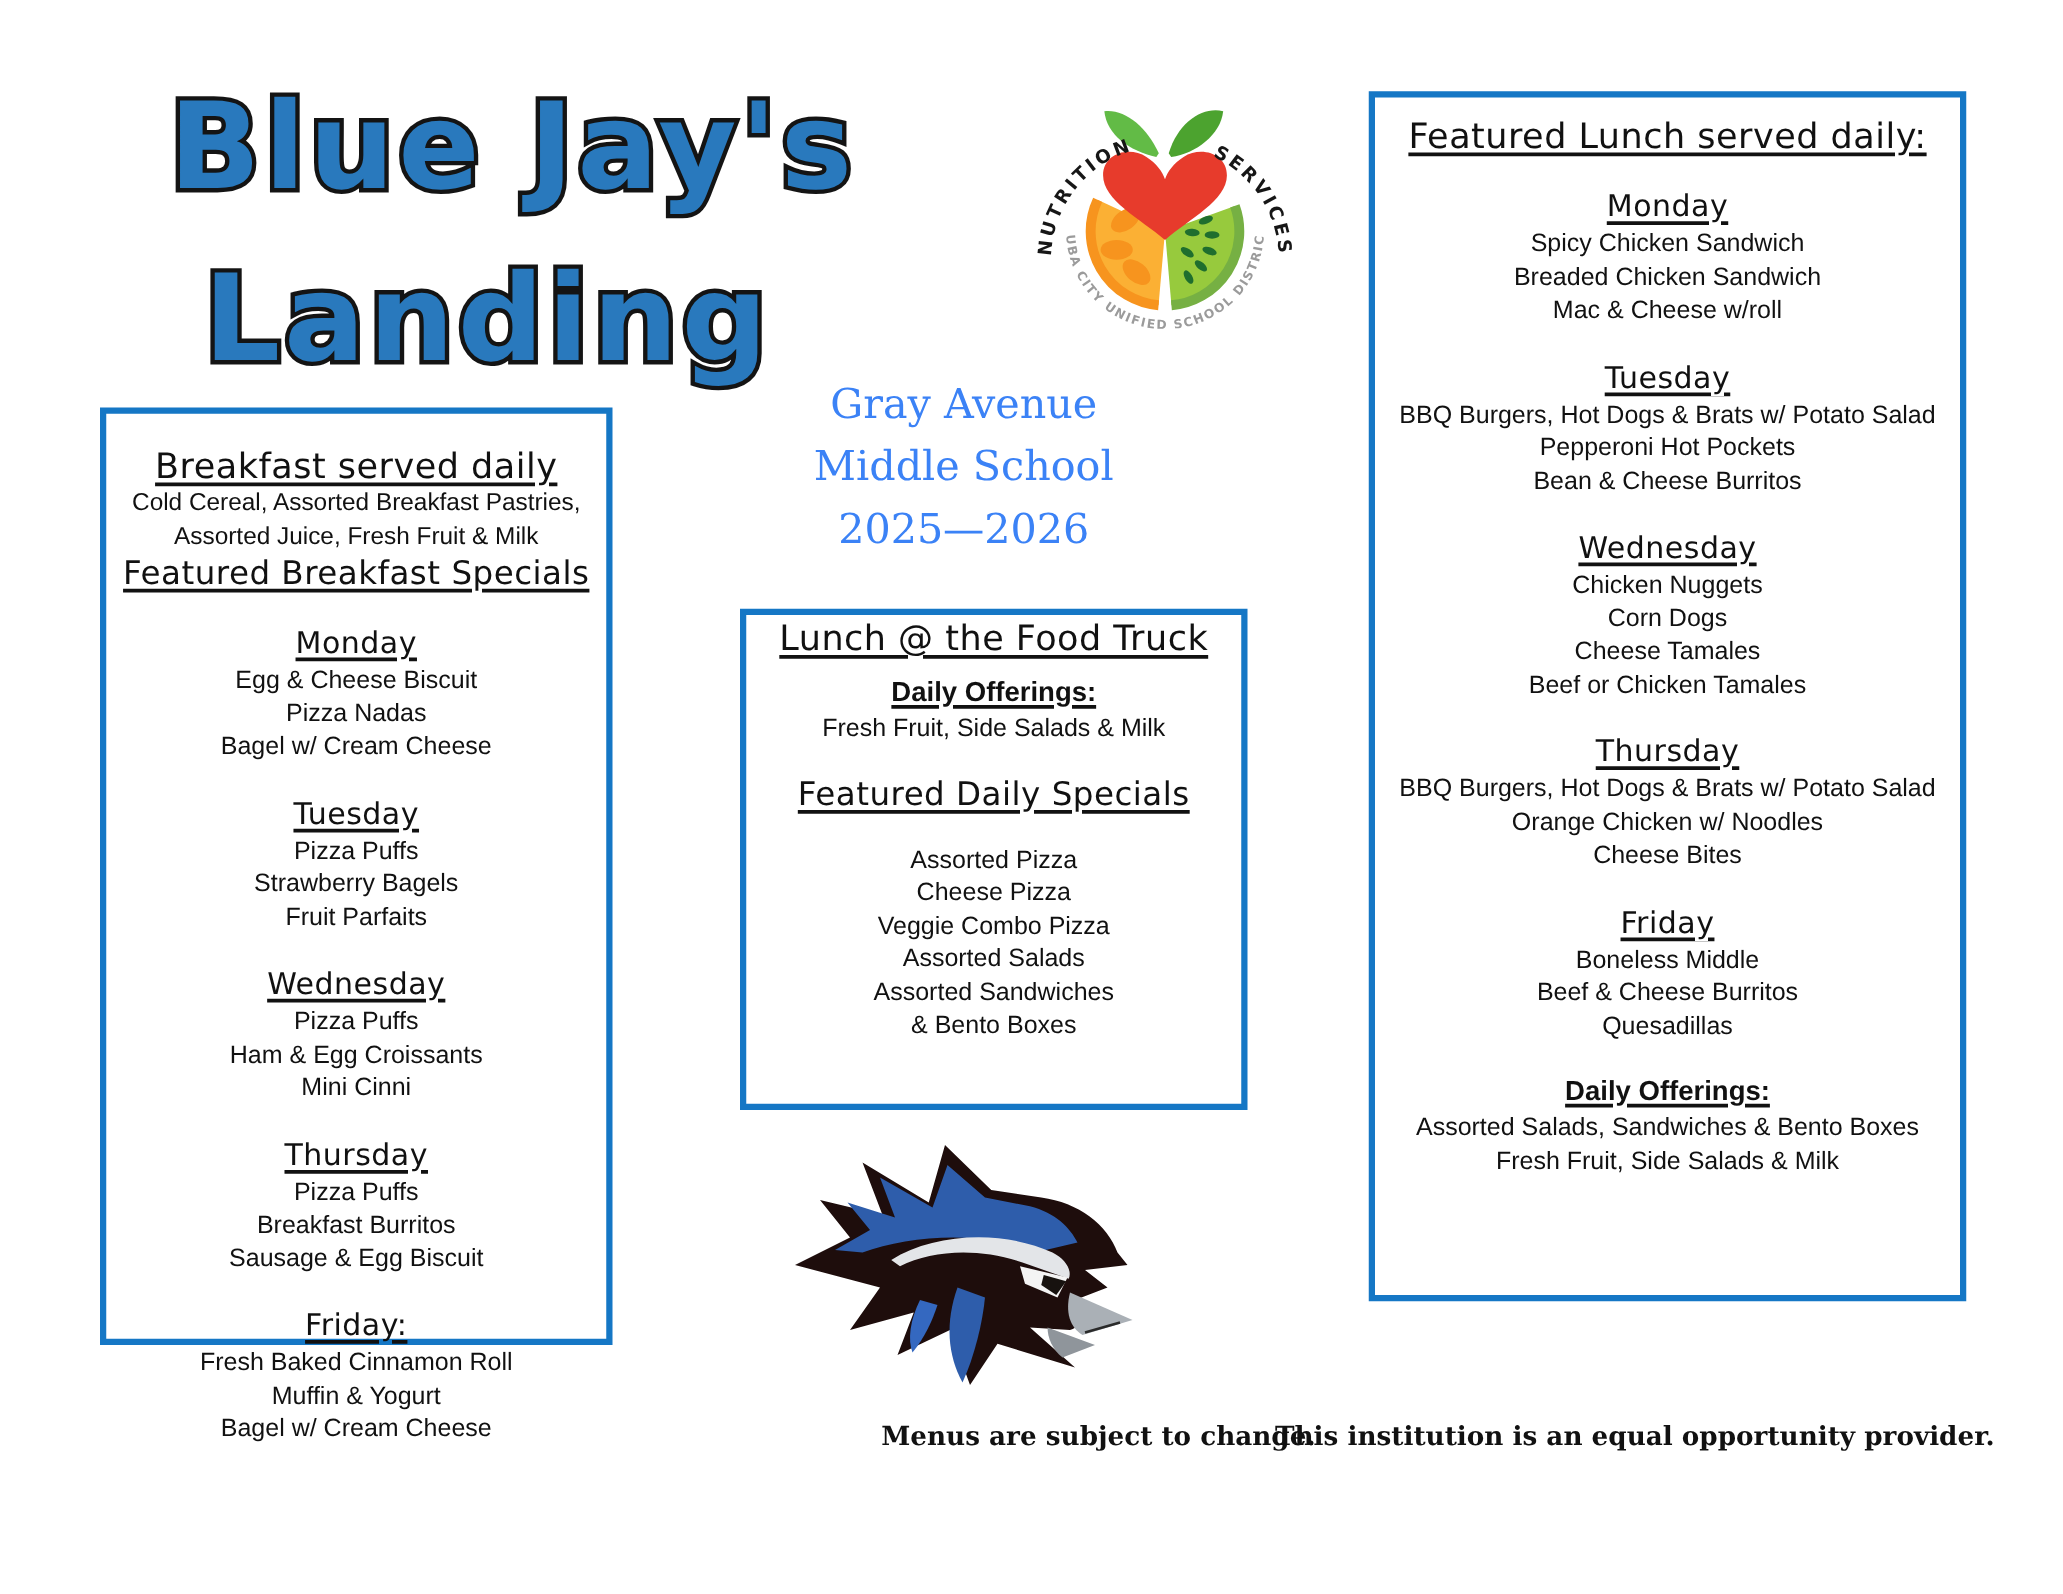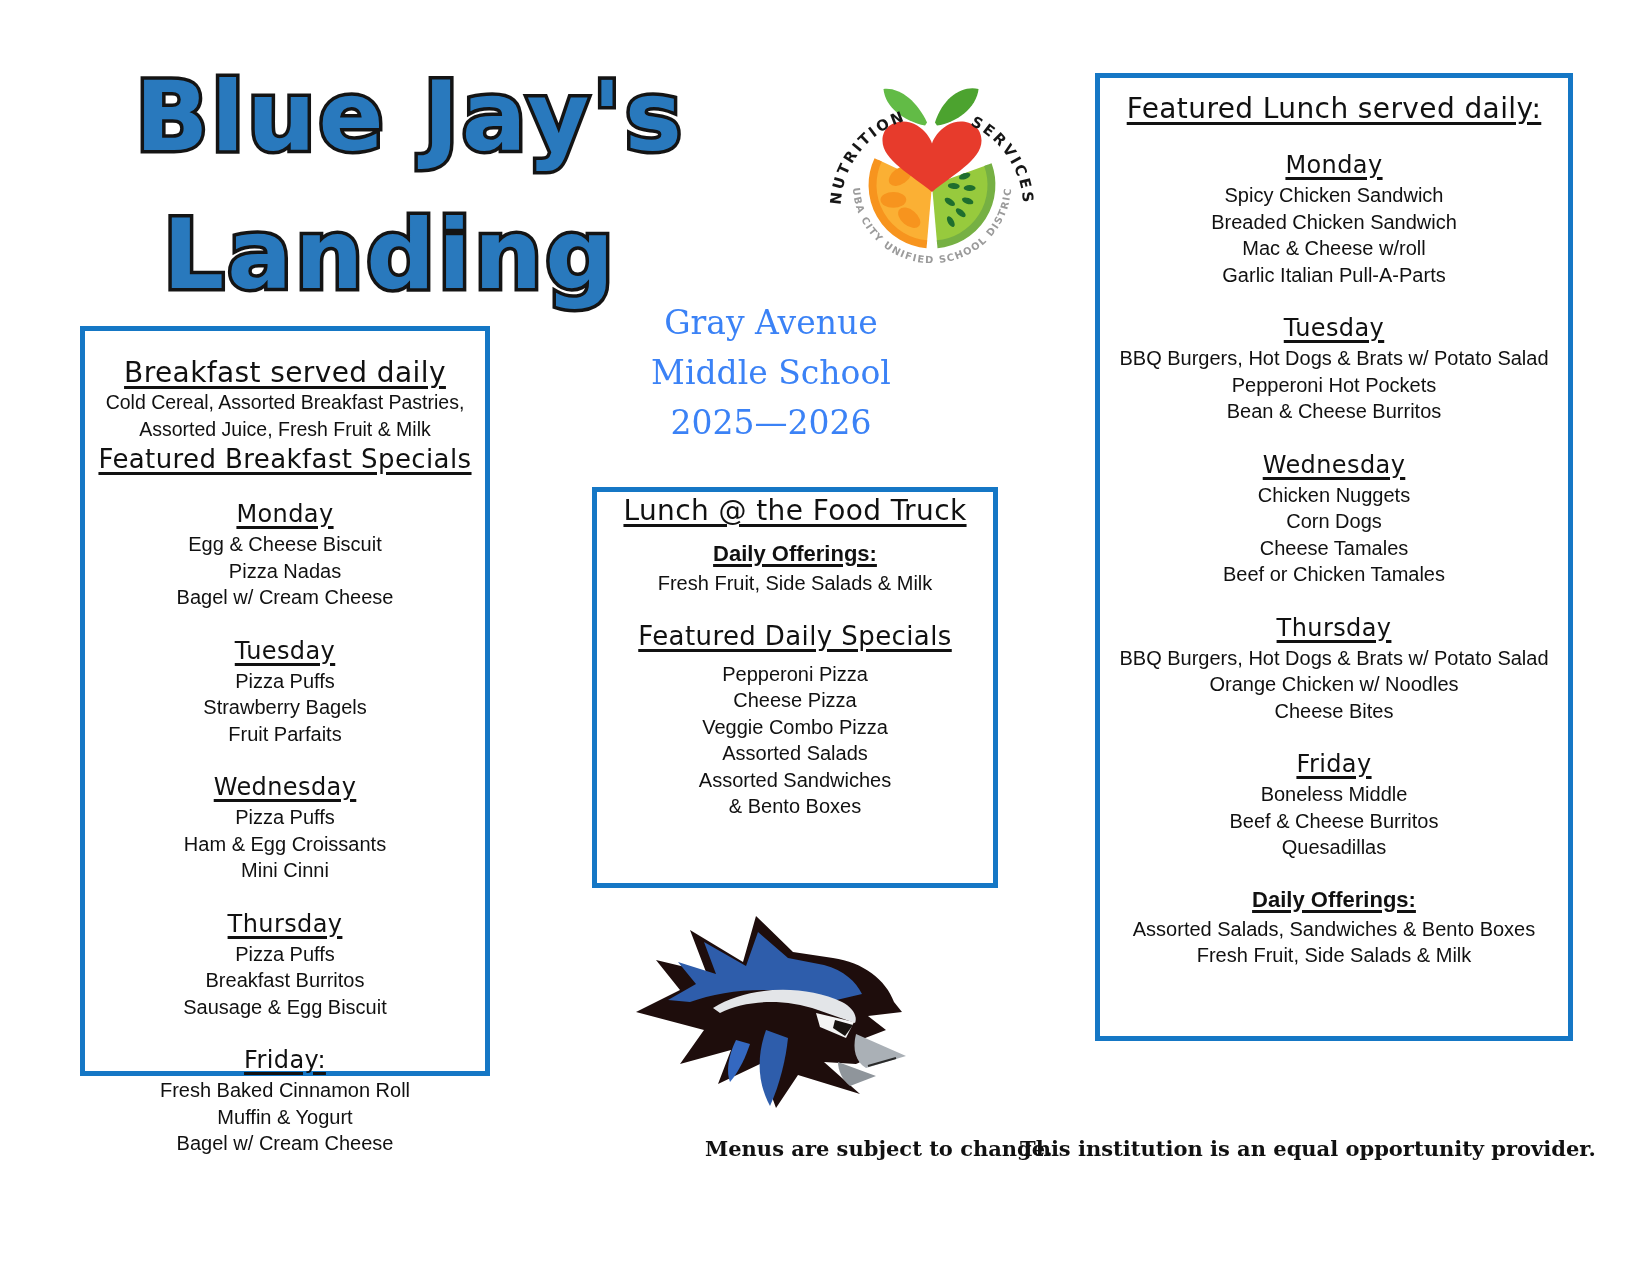--- a/index.html
+++ b/index.html
@@ -32,21 +32,21 @@
   .sub-heading{font-size:26px;text-decoration:underline;text-underline-offset:4px;
                text-decoration-thickness:2.5px;margin-top:2px;}
   .day-heading{font-size:24px;text-decoration:underline;text-underline-offset:4px;
                text-decoration-thickness:2.5px;margin-bottom:3px;}
   .day-block{margin-top:26px;}
   .item{font-size:20px;line-height:26.5px;}
   .intro{font-size:19.5px;line-height:26.5px;}
   .do-label{font-size:22px;font-weight:bold;text-decoration:underline;
             text-underline-offset:3px;text-decoration-thickness:2.5px;margin-bottom:3px;}
   .ft-heading{margin-bottom:14px;}
-  .ft-specials{margin-top:24px;margin-bottom:10px;}
+  .ft-specials{margin-top:24px;margin-bottom:24px;}
 
   
   .footer-note{position:absolute;top:1136px;font-family:"DejaVu Serif","Liberation Serif",serif;
                font-weight:bold;font-size:21px;color:#111;}
   .footer-note1{left:705px;}
   .footer-note2{left:1020px;}
 
   
   .logo-svg{position:absolute;left:828px;top:80px;}
   .mascot-svg{position:absolute;left:628px;top:910px;}
@@ -155,37 +155,36 @@
     <div class="item">Muffin &amp; Yogurt</div>
     <div class="item">Bagel w/ Cream Cheese</div>
   </div>
 </div>
 
 <div class="menu-box food-truck-box">
   <div class="fun box-heading ft-heading">Lunch @ the Food Truck</div>
   <div class="do-label">Daily Offerings:</div>
   <div class="item">Fresh Fruit, Side Salads &amp; Milk</div>
   <div class="fun sub-heading ft-specials">Featured Daily Specials</div>
-  <div class="item">Pepperoni Pizza</div>
+  <div class="item">Assorted Pizza</div>
   <div class="item">Cheese Pizza</div>
   <div class="item">Veggie Combo Pizza</div>
   <div class="item">Assorted Salads</div>
   <div class="item">Assorted Sandwiches</div>
   <div class="item">&amp; Bento Boxes</div>
 </div>
 
 <div class="menu-box lunch-box">
   <div class="fun box-heading">Featured Lunch served daily:</div>
 
   <div class="day-block">
     <div class="fun day-heading">Monday</div>
     <div class="item">Spicy Chicken Sandwich</div>
     <div class="item">Breaded Chicken Sandwich</div>
     <div class="item">Mac &amp; Cheese w/roll</div>
-    <div class="item">Garlic Italian Pull-A-Parts</div>
   </div>
 
   <div class="day-block">
     <div class="fun day-heading">Tuesday</div>
     <div class="item">BBQ Burgers, Hot Dogs &amp; Brats w/ Potato Salad</div>
     <div class="item">Pepperoni Hot Pockets</div>
     <div class="item">Bean &amp; Cheese Burritos</div>
   </div>
 
   <div class="day-block">

